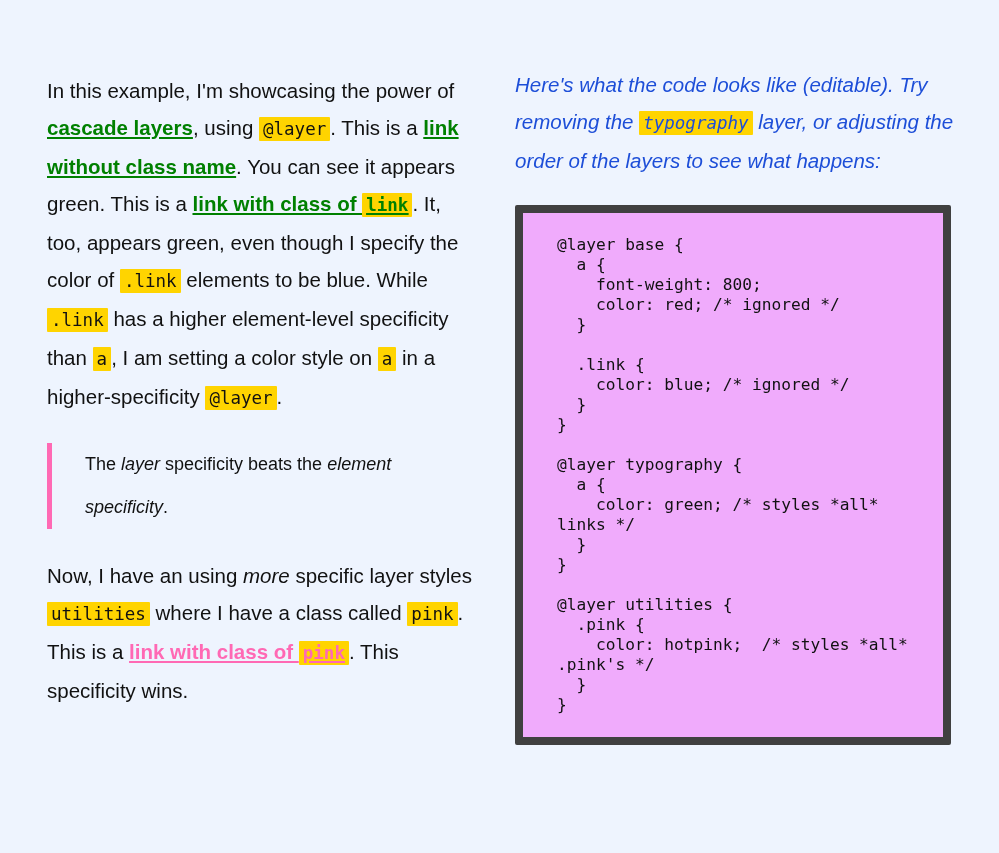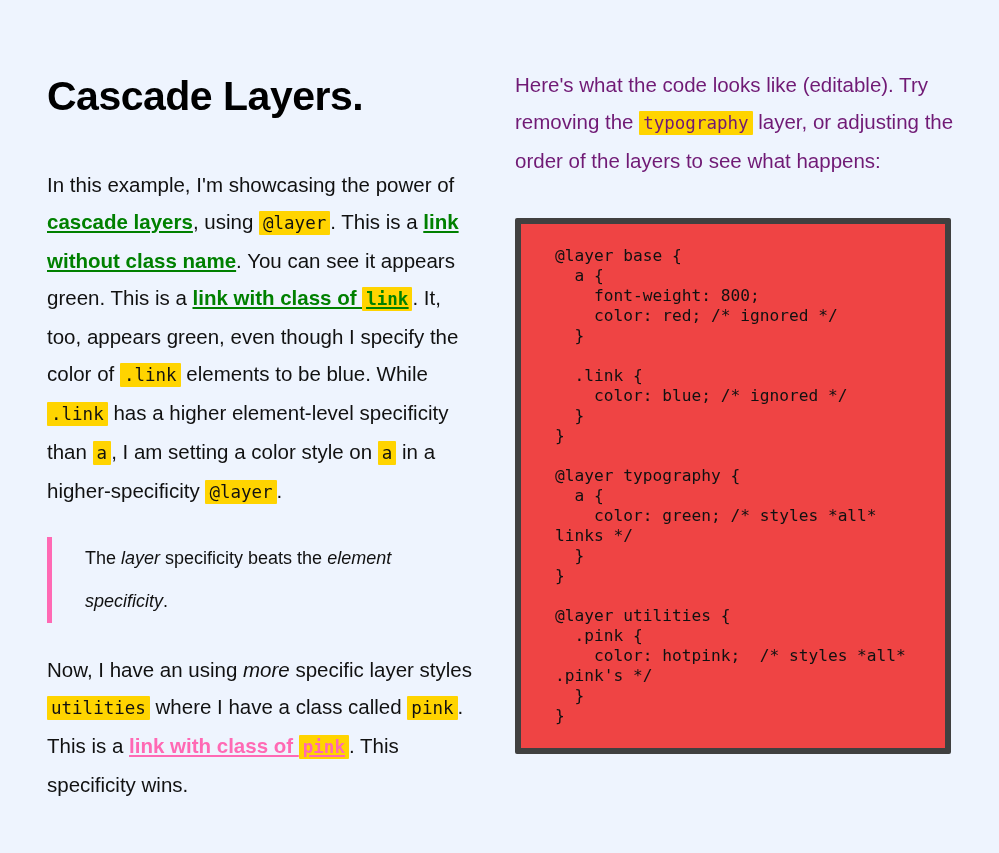--- a/index.html
+++ b/index.html
@@ -47,22 +47,23 @@
     line-height: 37px;
     margin: 0 0 26px 0;
     font-weight: 400;
     color: #111;
   }
   p.body.last { margin-bottom: 0; }
 
   .intro {
     font-size: 20.5px;
     line-height: 37px;
-    margin: 0 0 39px 0;
-    color: #701a75;
+    margin: 0 0 26px 0;
+    color: #1d4ed8;
+    font-style: italic;
   }
 
   code, .code-inline {
     font-family: "DejaVu Sans Mono", "Liberation Mono", monospace;
     font-size: 17.5px;
     background: #ffd400;
     padding: 2px 4px;
     border-radius: 1px;
     white-space: pre;
   }
@@ -97,22 +98,22 @@
   blockquote.quote {
     margin: 0 0 28px 0;
     padding: 0 0 0 33px;
     border-left: 5px solid #ff69b4;
     font-size: 18px;
     line-height: 43px;
     color: #111;
   }
 
   .code-box {
-    border: 6px solid #404040;
-    background: #ef4444;
+    border: 8px solid #404040;
+    background: #f0abfc;
     border-radius: 2px;
     padding: 22px 20px 22px 34px;
     box-sizing: border-box;
     width: 436px;
   }
   pre.code-text {
     margin: 0;
     font-family: "DejaVu Sans Mono", "Liberation Mono", monospace;
     font-size: 16.2px;
     line-height: 20px;
@@ -121,21 +122,20 @@
     word-break: break-word;
   }
 </style>
 </head>
 <body>
 
 <div class="page">
 
   <div class="col-left">
 
-    <h1 class="title">Cascade Layers.</h1>
 
     <p class="body"><span>In this example, I'm showcasing the power of </span><a class="link-green" href="#">cascade layers</a><span>, using </span><code>@layer</code><span>. This is a </span><a class="link-green" href="#">link without class name</a><span>. You can see it appears green. This is a </span><a class="link-green" href="#"><span>link with class of </span><code>link</code></a><span>. It, too, appears green, even though I specify the color of </span><code>.link</code><span> elements to be blue. While </span><code>.link</code><span> has a higher element-level specificity than </span><code>a</code><span>, I am setting a color style on </span><code>a</code><span> in a higher-specificity </span><code>@layer</code><span>.</span></p>
 
     <blockquote class="quote"><span>The </span><em>layer</em><span> specificity beats the </span><em>element specificity</em><span>.</span></blockquote>
 
     <p class="body last"><span>Now, I have an using </span><em>more</em><span> specific layer styles </span><code>utilities</code><span> where I have a class called </span><code>pink</code><span>. This is a </span><a class="link-pink" href="#"><span>link with class of </span><code>pink</code></a><span>. This specificity wins.</span></p>
 
   </div>
 
   <div class="col-right">

